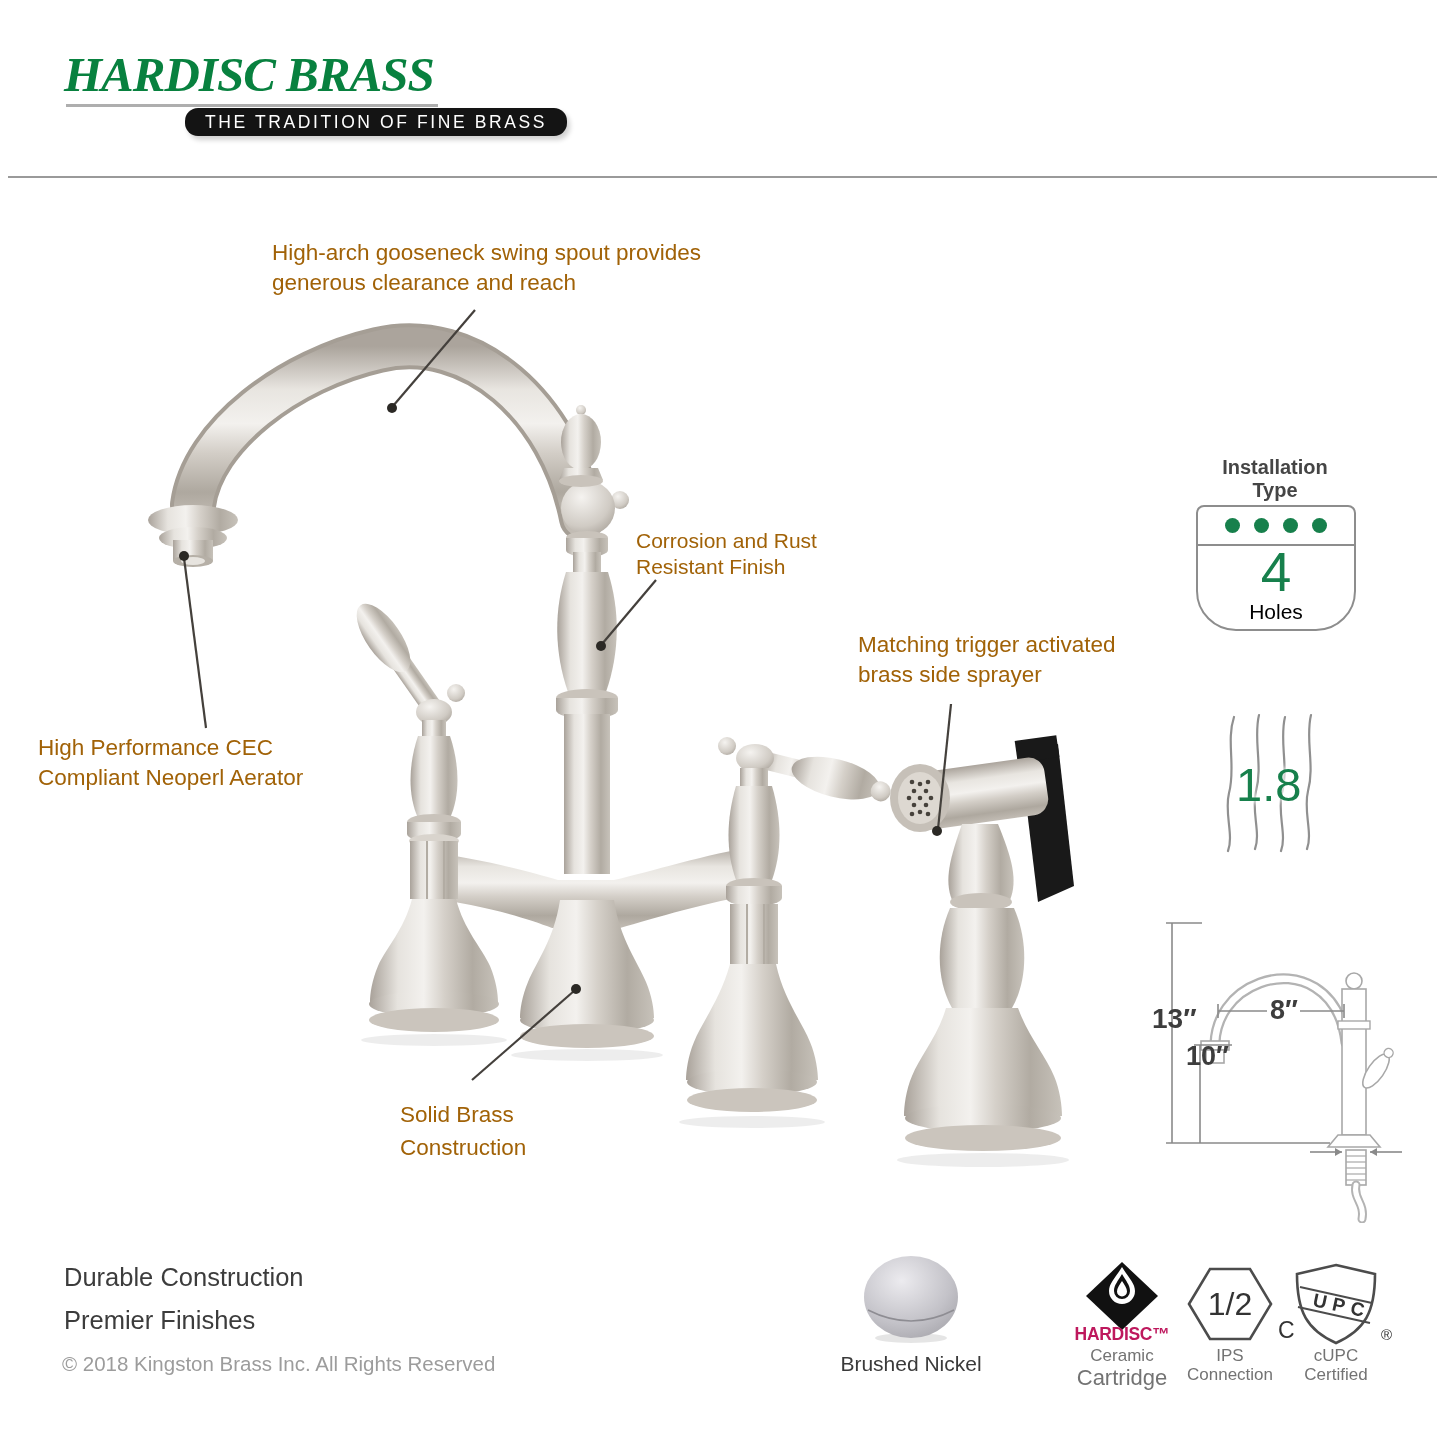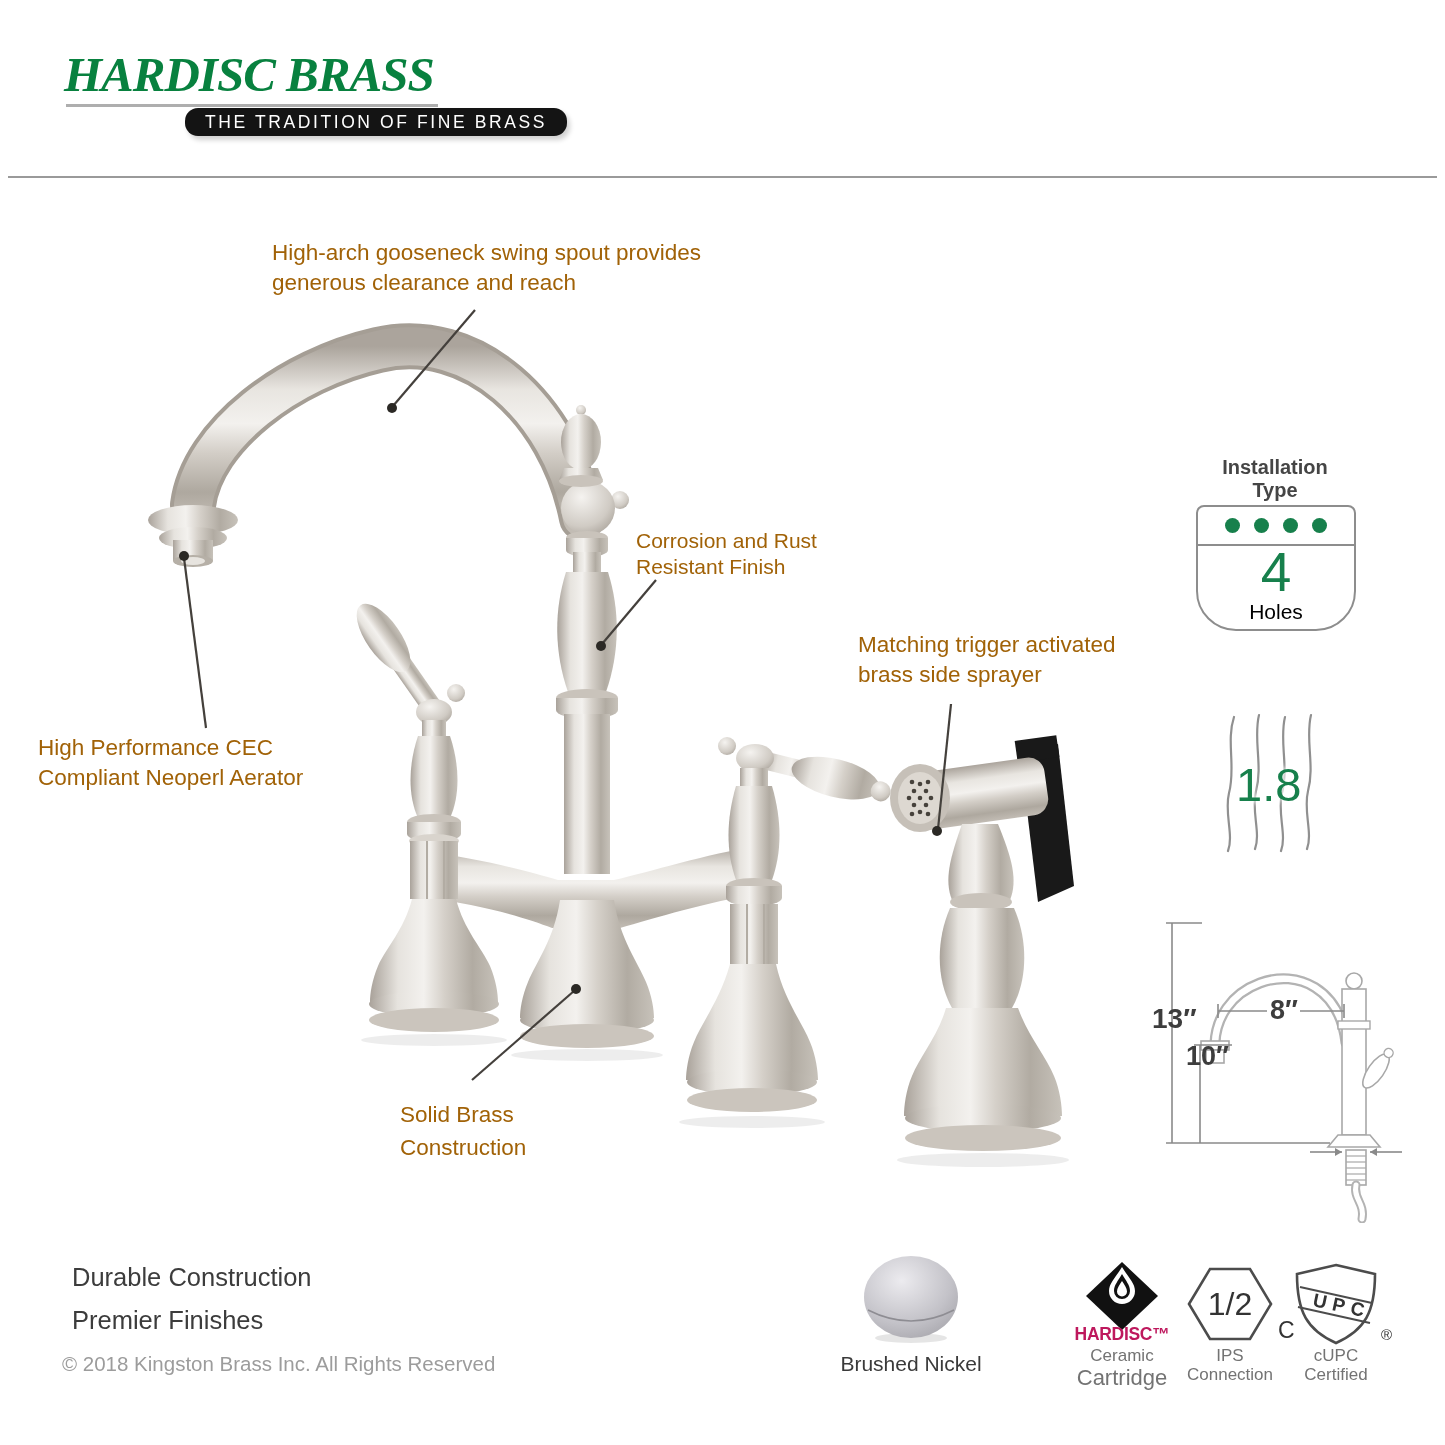--- a/index.html
+++ b/index.html
@@ -34,21 +34,21 @@
                 display:flex;align-items:center;justify-content:center;gap:14px;}
   .dot{width:15px;height:15px;border-radius:50%;background:#17804C;}
   #holes-value{position:absolute;left:0;top:38px;width:100%;text-align:center;
                font-size:55px;color:#17804C;line-height:1.0;font-weight:500;}
   #holes-label{position:absolute;left:0;top:93px;width:100%;text-align:center;
                font-size:21px;color:#000000;font-weight:500;}
   #flow-title{left:1180px;top:671px;width:190px;}
   #flow-value{left:1236px;top:757px;font-size:47px;color:#17804C;font-weight:500;
               text-shadow:0 0 5px #fff,0 0 8px #fff;}
   
-  .feature{color:#3C3C3C;font-size:25.5px;font-weight:500;margin-left:8px;}
+  .feature{color:#3C3C3C;font-size:25.5px;font-weight:500;}
   #feature-1{left:64px;top:1263px;}
   #feature-2{left:64px;top:1306px;}
   #copyright{left:62px;top:1352px;color:#9C9C9C;font-size:20.5px;}
 
   
   .badge-label{position:absolute;width:100%;text-align:center;color:#737373;}
   #badge-finish{left:826px;top:1254px;width:170px;height:140px;}
   #badge-finish .badge-label{top:98px;font-size:21px;color:#3A3A3A;}
   #badge-cartridge{left:1042px;top:1262px;width:160px;height:130px;}
   #badge-cartridge .brand{top:62px;font-size:17.5px;font-weight:800;color:#be185d;letter-spacing:-0.3px;}

